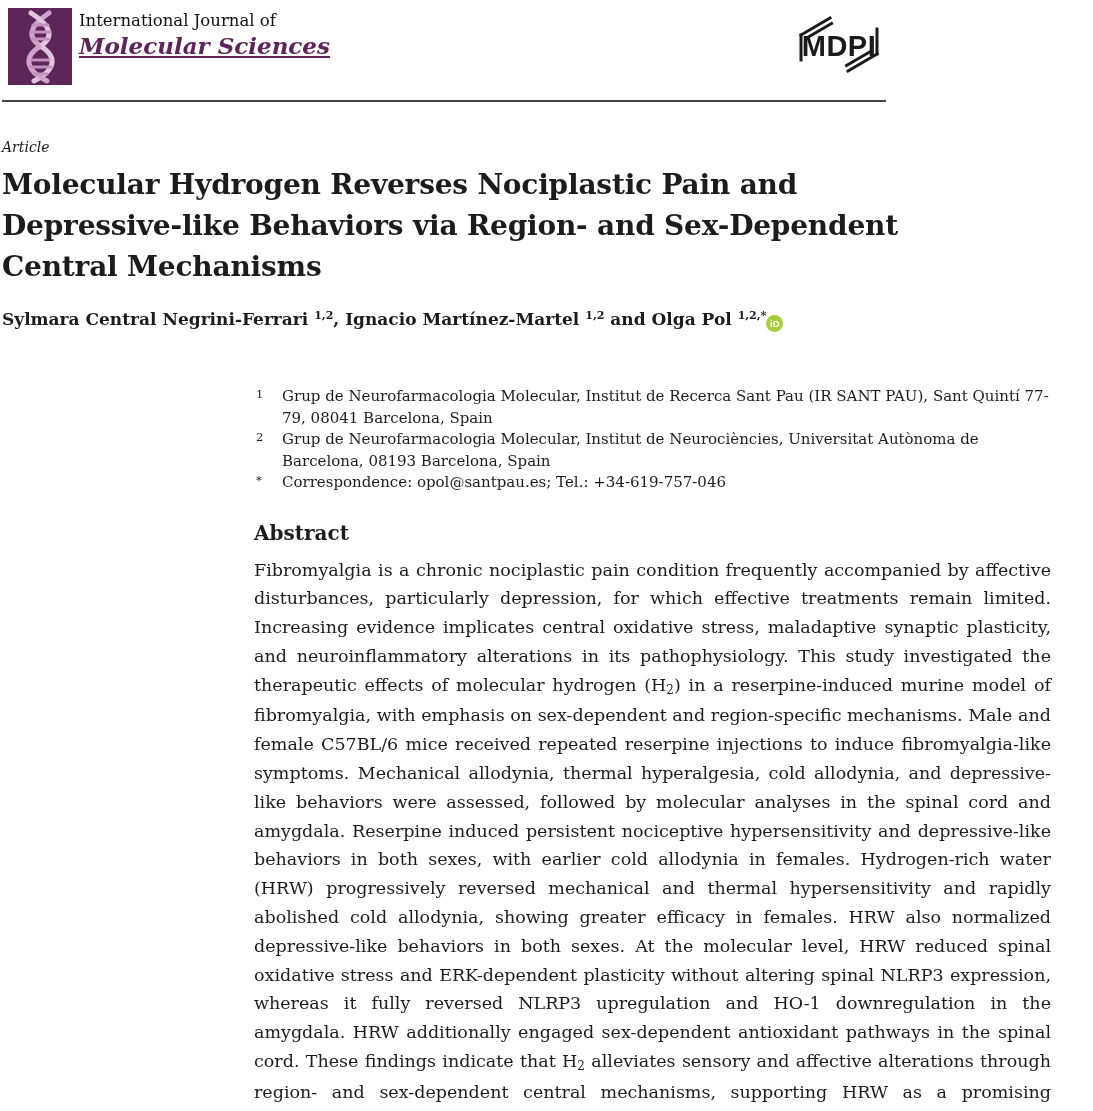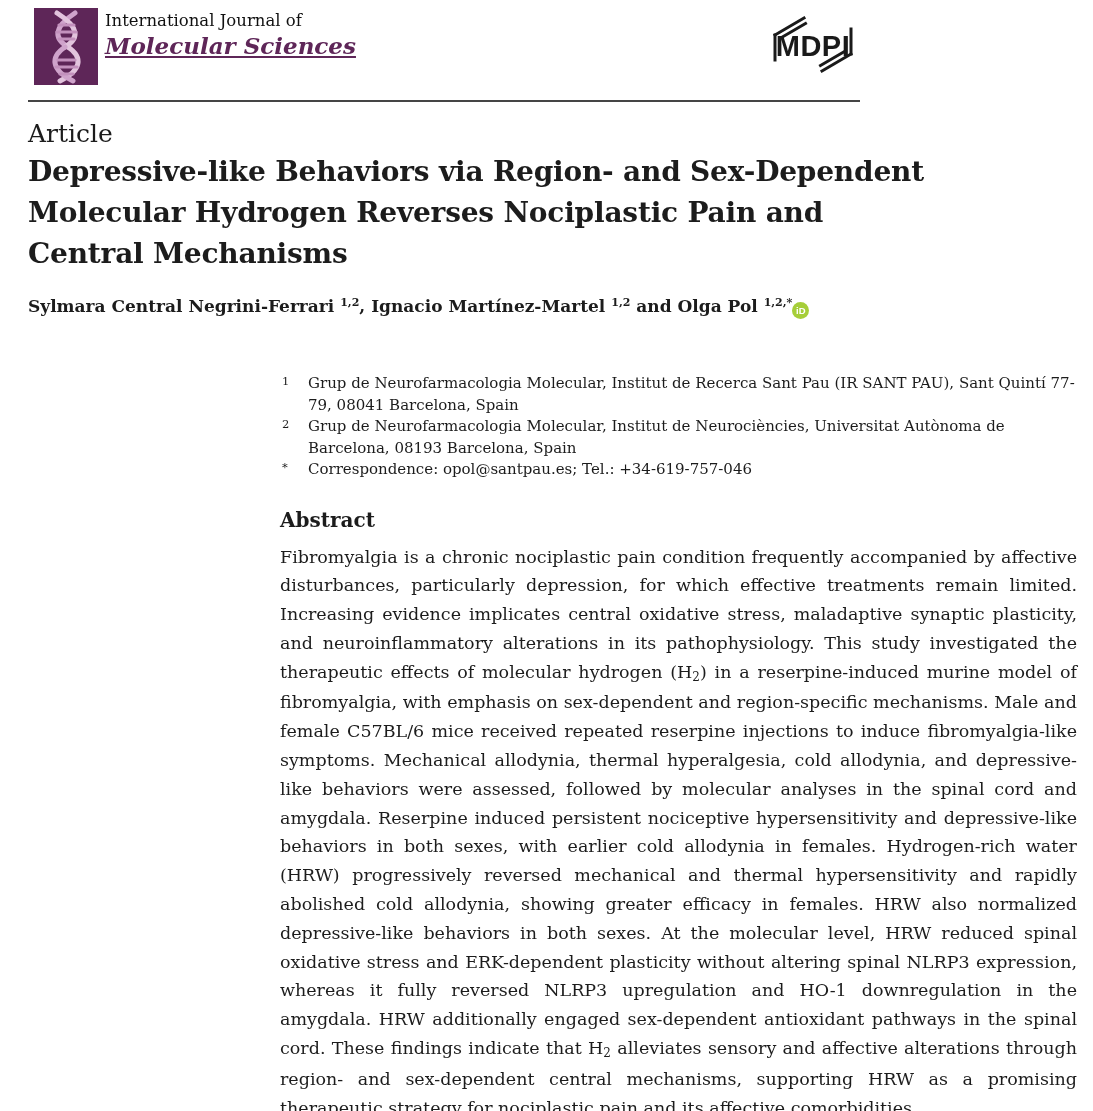--- a/index.html
+++ b/index.html
@@ -10,37 +10,37 @@
     --orcid-green:#a6ce39;
   }
   *{margin:0;padding:0;box-sizing:border-box;}
   html,body{background:#ffffff;}
   body{
     width:1093px;height:1111px;overflow:hidden;
     font-family:"DejaVu Serif","Liberation Serif",serif;
     color:var(--ink);
     position:relative;
   }
-  .page{width:888px;height:1111px;padding:0 28px;position:relative;}
+  .page{width:888px;height:1111px;padding:0 2px;position:relative;}
 
   
   .header{position:relative;height:86px;}
   .logo-square{
     position:absolute;left:6px;top:8px;width:64px;height:77px;
     background:var(--brand-purple);
   }
   .journal-name{position:absolute;left:77px;top:12px;line-height:1.15;}
   .journal-line1{font-size:16.5px;color:#111;}
   .journal-line2{font-size:23px;font-weight:bold;font-style:italic;color:var(--brand-purple);margin-top:2px;text-decoration:underline;}
   .mdpi-logo{position:absolute;right:2px;top:14px;width:90px;height:62px;}
 
   .rule{border:none;border-top:2px solid #454545;margin-top:14px;}
 
   
-  .article-type{margin-top:20px;font-size:25px;line-height:24px;}
+  .article-type{margin-top:33px;font-style:italic;font-size:14px;line-height:24px;}
   .title{margin-top:5px;font-size:28px;font-weight:bold;line-height:41px;letter-spacing:-0.2px;}
   .title div{white-space:nowrap;}
   .authors{margin-top:19px;font-size:17px;font-weight:bold;line-height:26px;}
   .authors sup{font-size:11px;position:relative;top:-6px;vertical-align:baseline;font-weight:bold;text-align:right;}
   .orcid{
     display:inline-block;width:17px;height:17px;border-radius:50%;
     background:var(--orcid-green);color:#fff;
     font-family:"Liberation Sans",sans-serif;font-size:9.5px;font-weight:bold;
     text-align:center;line-height:17px;vertical-align:-2px;
   }
@@ -96,22 +96,22 @@
       </g>
       <text x="45" y="42" text-anchor="middle" font-family="Liberation Sans, sans-serif" font-size="29" font-weight="bold" fill="#1a1a1a" letter-spacing="0.5">MDPI</text>
     </svg>
   </div>
 
   <hr class="rule">
 
   <div class="article-type">Article</div>
 
   <h1 class="title">
+      <div>Molecular Hydrogen Reverses Nociplastic Pain and</div>
       <div>Depressive-like Behaviors via Region- and Sex-Dependent</div>
-      <div>Molecular Hydrogen Reverses Nociplastic Pain and</div>
       <div>Central Mechanisms</div>
     </h1>
 
   <div class="authors"><span><span>Sylmara Central Negrini-Ferrari </span><sup>1,2</sup><span>, Ignacio Martínez-Martel </span><sup>1,2</sup><span> and Olga Pol </span><sup>1,2,*</sup></span><span class="orcid">iD</span></div>
 
   <div class="affiliations">
       <div class="affil-row">
         <span class="affil-marker">1</span>
         <span class="affil-text">Grup de Neurofarmacologia Molecular, Institut de Recerca Sant Pau (IR SANT PAU), Sant Quintí 77-79, 08041 Barcelona, Spain</span>
       </div>

